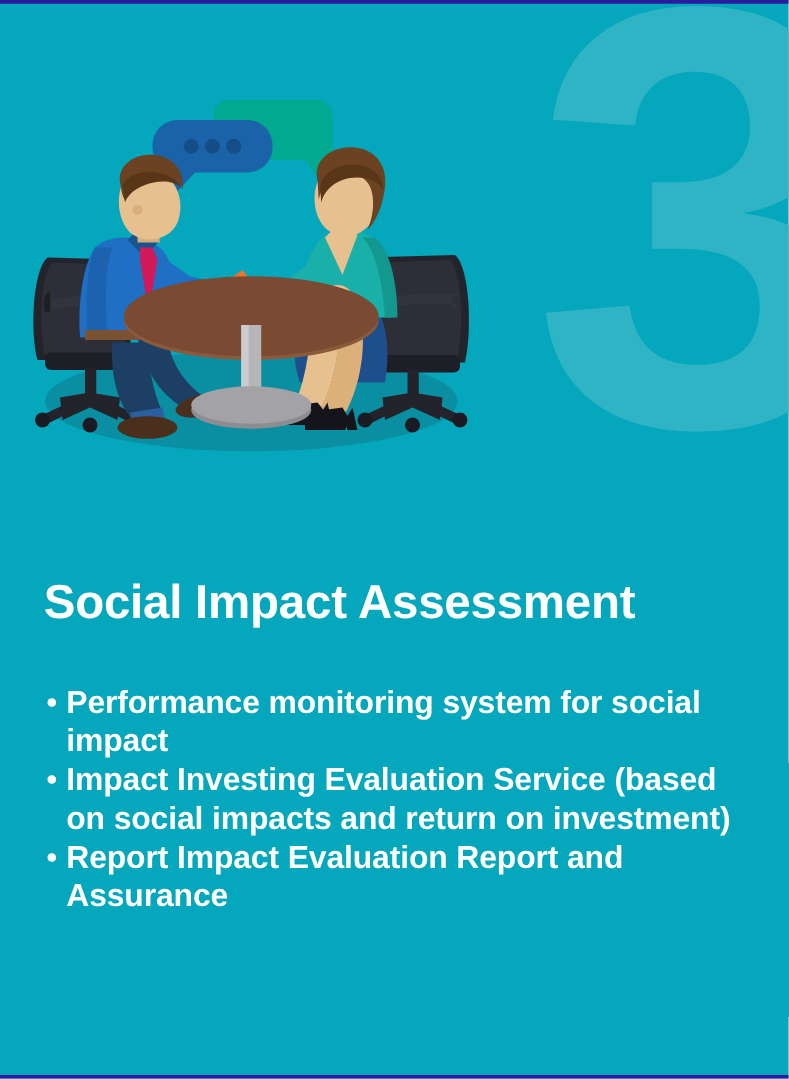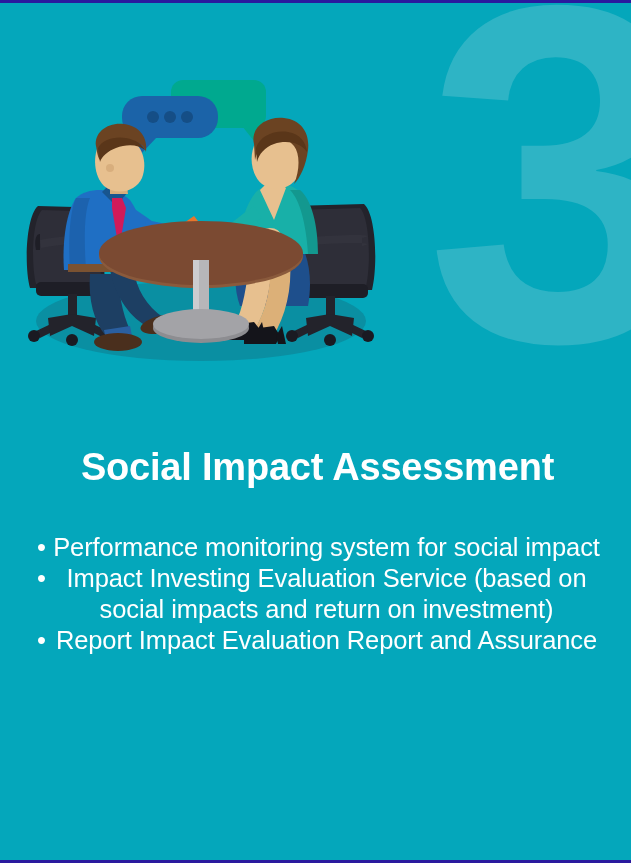--- a/index.html
+++ b/index.html
@@ -52,24 +52,23 @@
     width: 366px;
     height: 300px;
     z-index: 5;
   }
   .illustration svg { display: block; width: 100%; height: 100%; }
 
   
   .content {
     position: absolute;
     left: 35px;
-    top: 448px;
+    top: 463px;
     width: 565px;
     z-index: 20;
-    text-align: center;
   }
   .title {
     font-size: 38px;
     font-weight: 700;
     color: #ffffff;
     letter-spacing: -0.2px;
     margin: 0 0 44px 0;
     line-height: 1.05;
     white-space: nowrap;
   }
@@ -88,21 +87,21 @@
     margin: 0;
     letter-spacing: -0.1px;
   }
   .bullets li .bullet-dot {
     position: absolute;
     left: 2px;
     top: 0;
     font-size: 25.5px;
     line-height: 31px;
   }
-  .bullets li .btext { display: block; }
+  .bullets li .btext { display: block; font-weight: bold; }
 </style>
 </head>
 <body>
 
 <div class="slide">
 
   <div class="edge-strip top"></div>
 
   <div class="bg-number">3</div>
 

